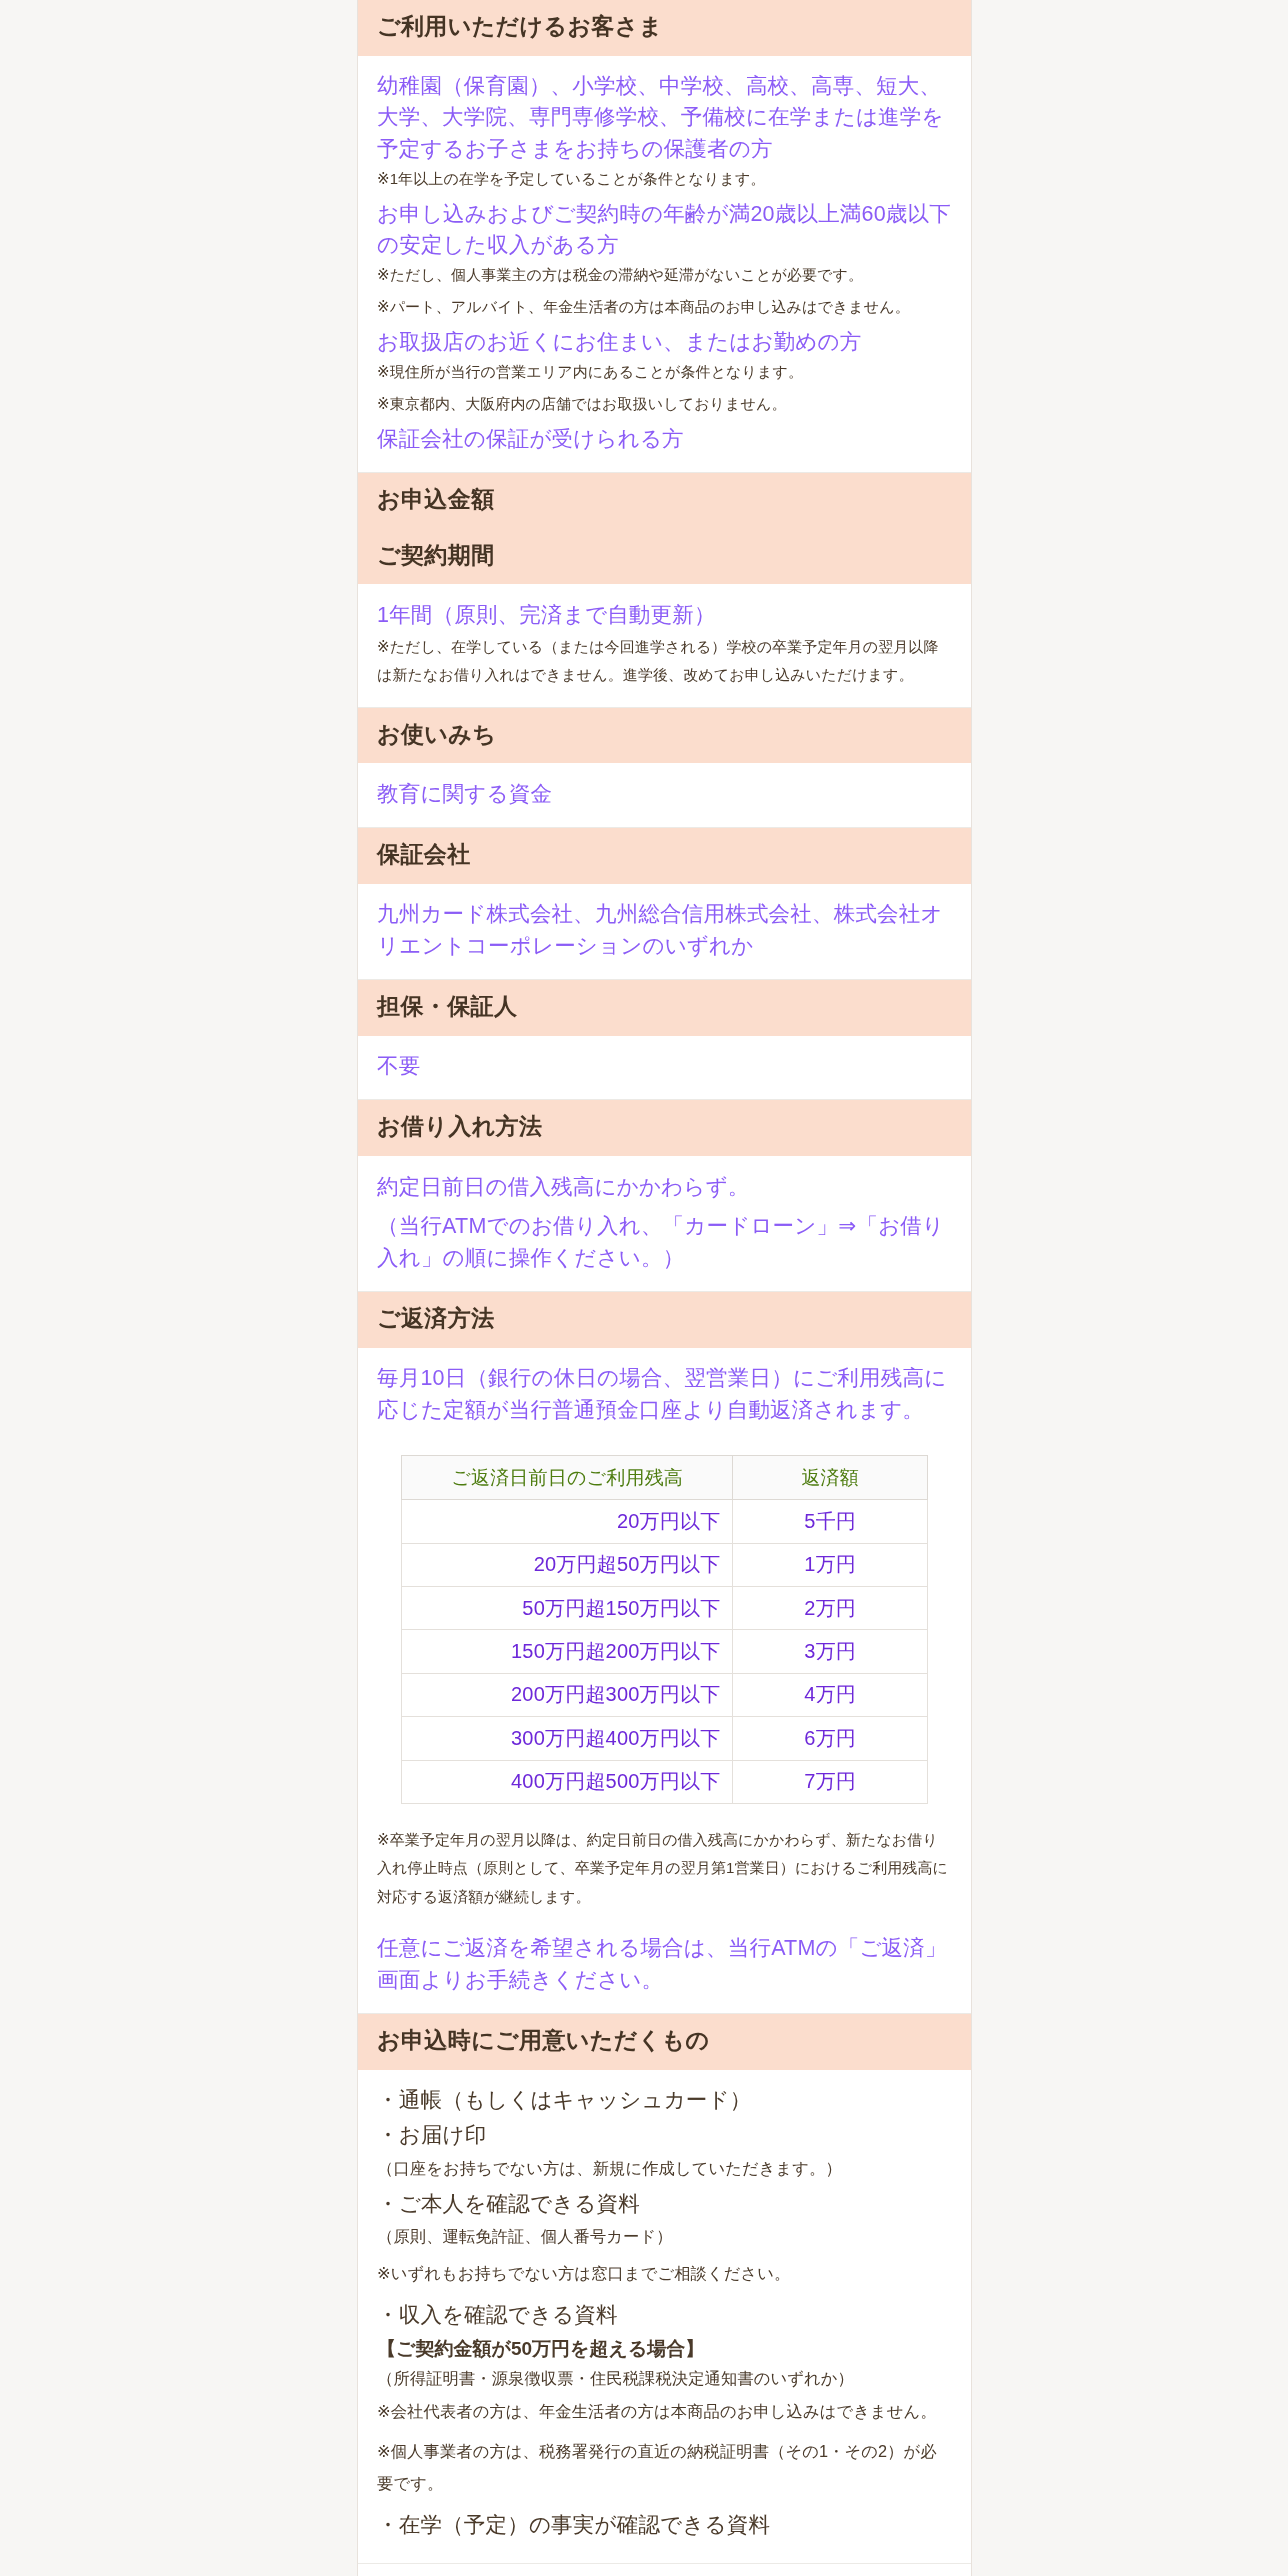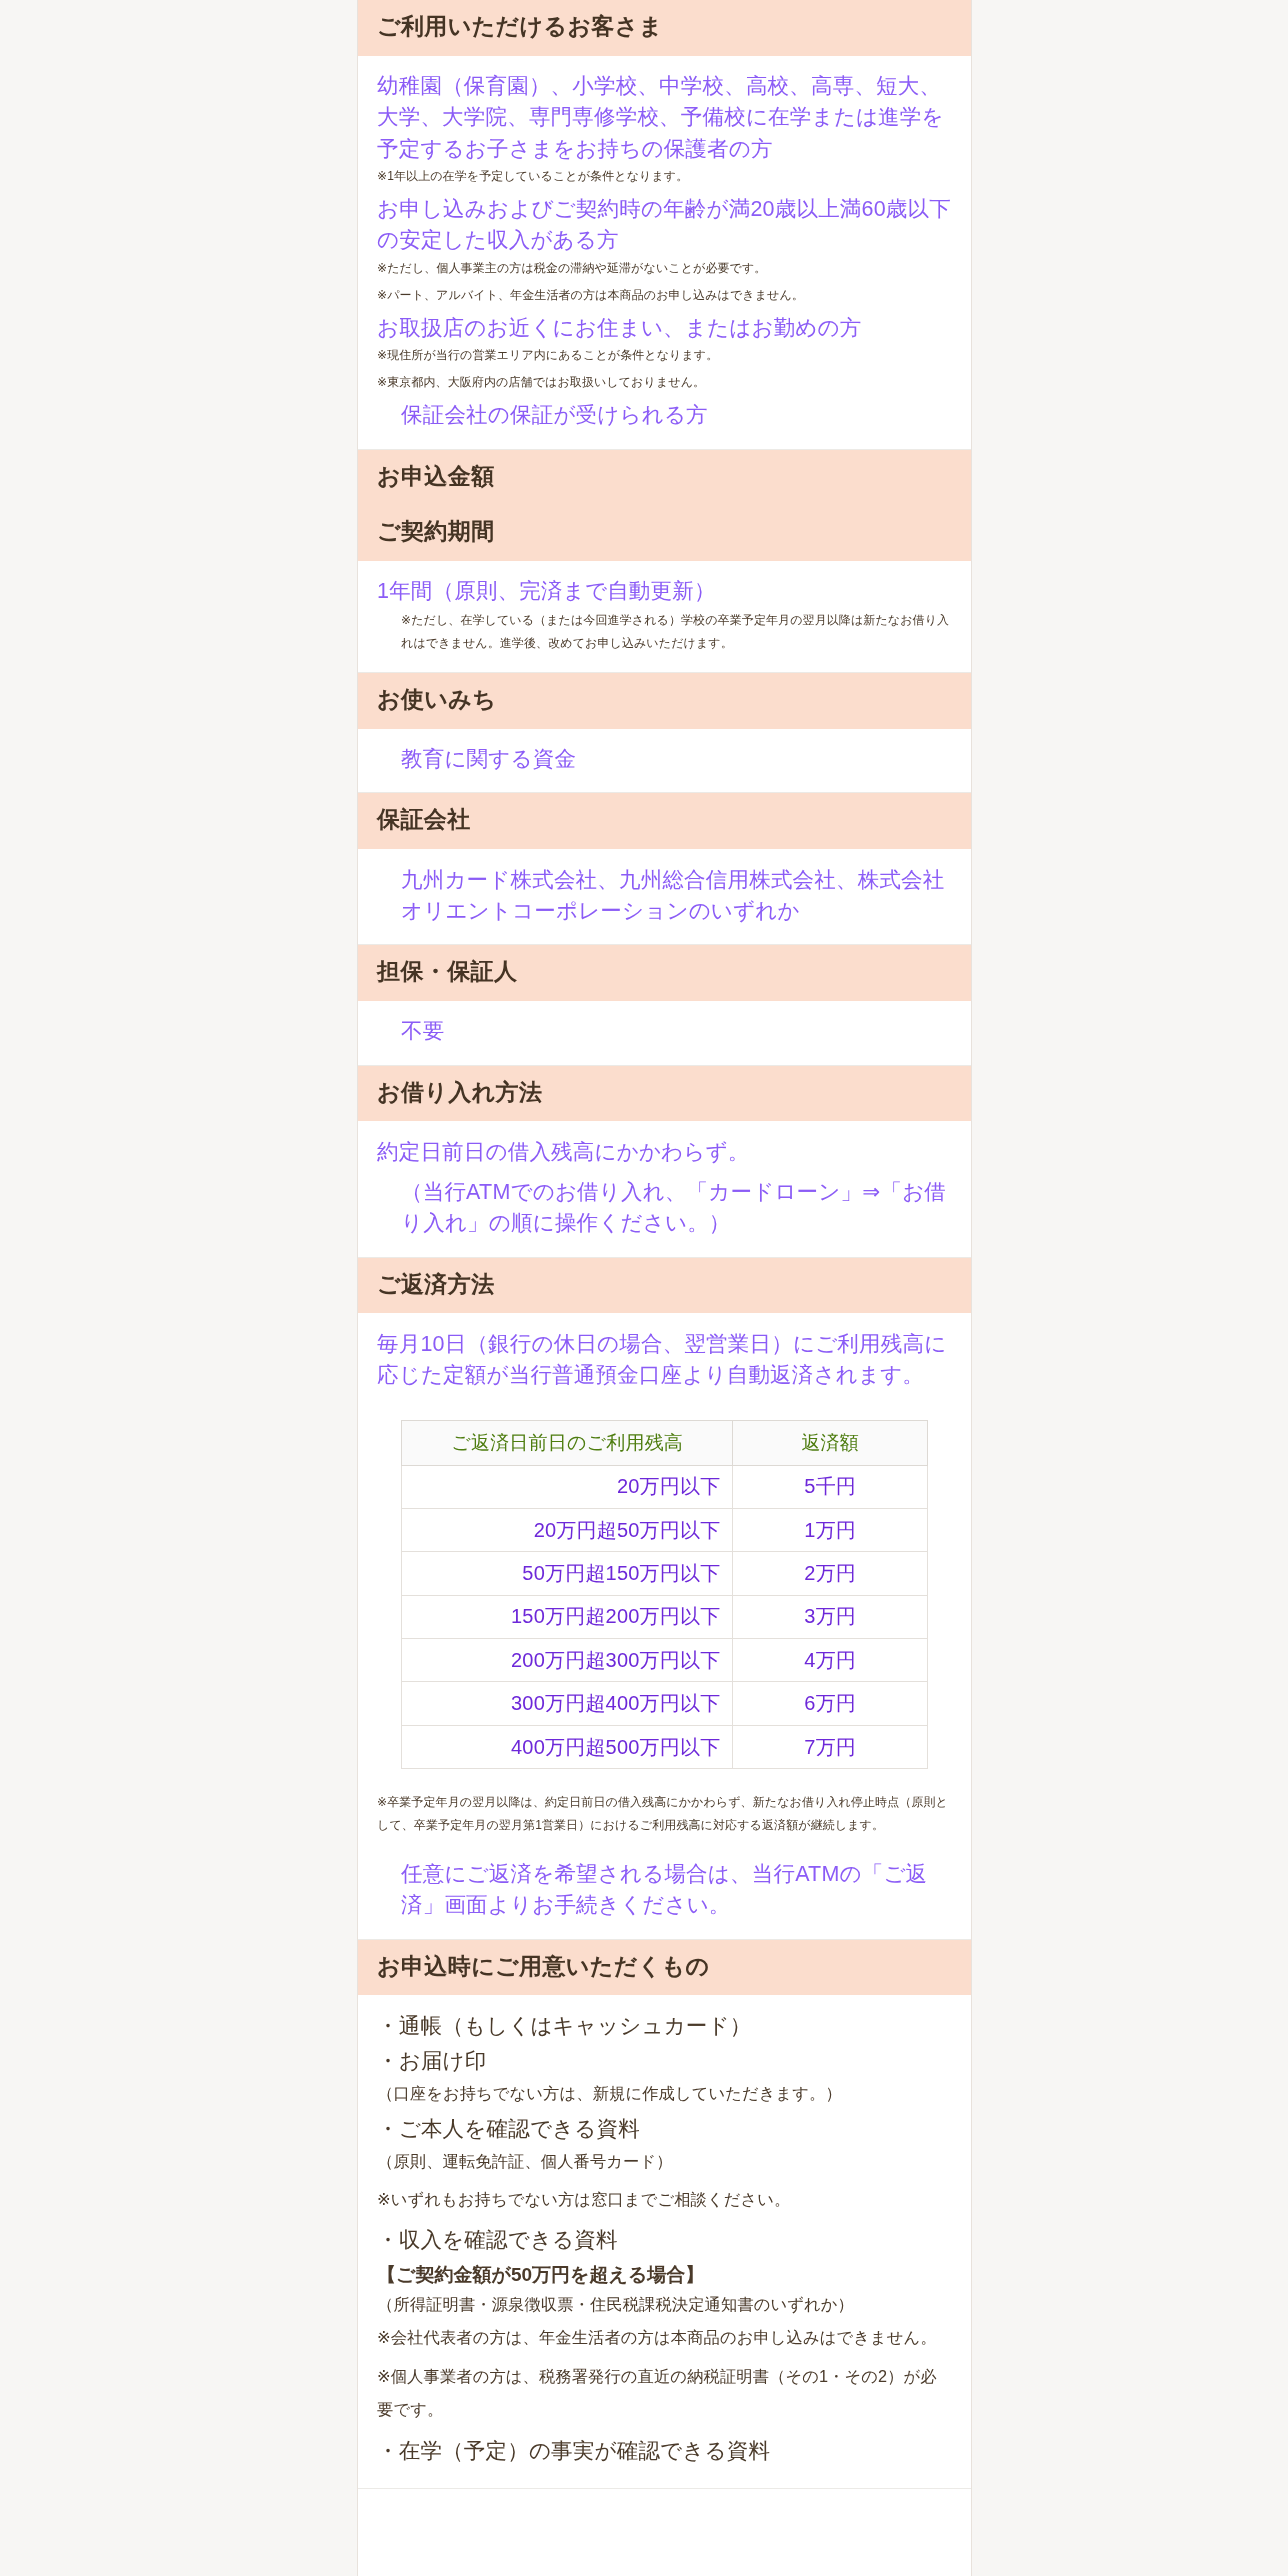--- a/index.html
+++ b/index.html
@@ -67,37 +67,36 @@
     margin: 0 0 1.7px 0;
     color: #8b5cf6;
     letter-spacing: 0.2px;
   }
   .p-main + .p-main {
     margin-top: 8.6px;
   }
 
   
   .p-note {
-    font-size: 12px;
+    font-size: 15px;
     line-height: 1.55;
     margin: 1.7px 0 8.6px 0;
     color: #4a3a2a;
     letter-spacing: 0.1px;
   }
   .p-note:last-child {
     margin-bottom: 0;
   }
 
   .p-note.spaced {
     line-height: 1.9;
   }
 
   .p-main:last-child, .p-note:last-child {
     margin-bottom: 0;
-    margin-left: 24px;
   }
 
   
   .table-wrap {
     margin: 29px 0 22px 0;
     display: flex;
     justify-content: center;
   }
   table.repay {
     border-collapse: collapse;

